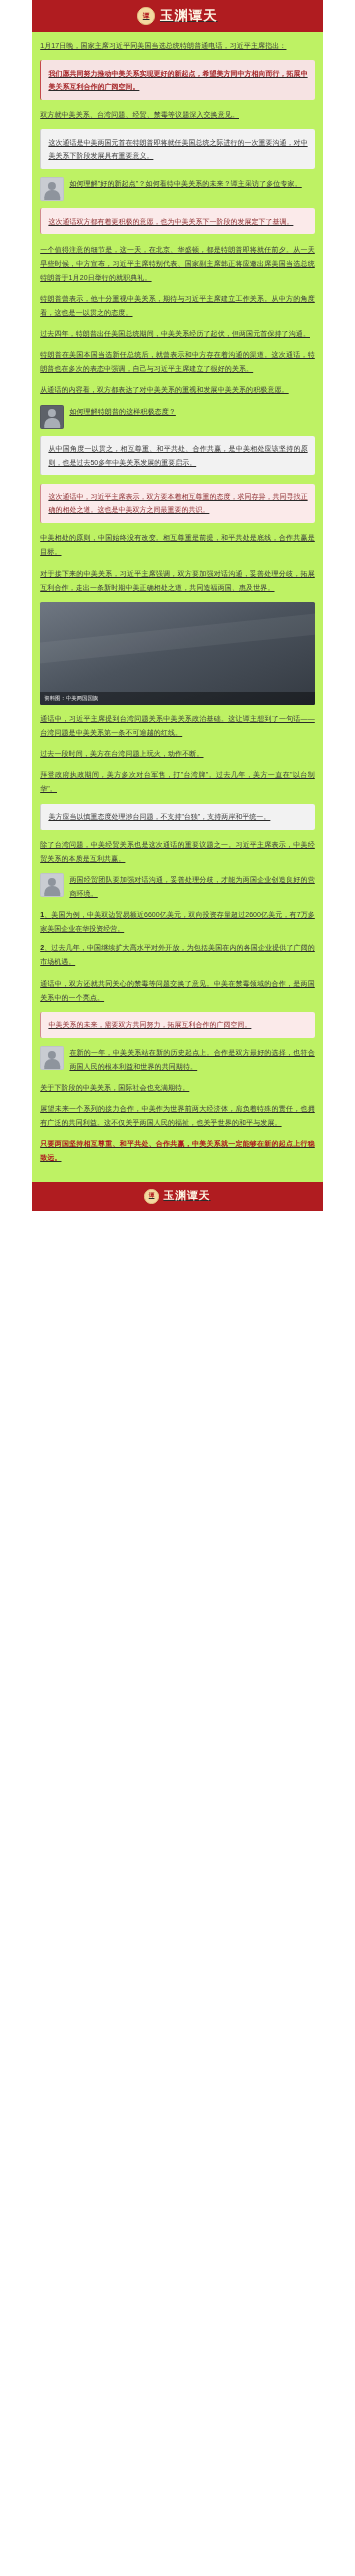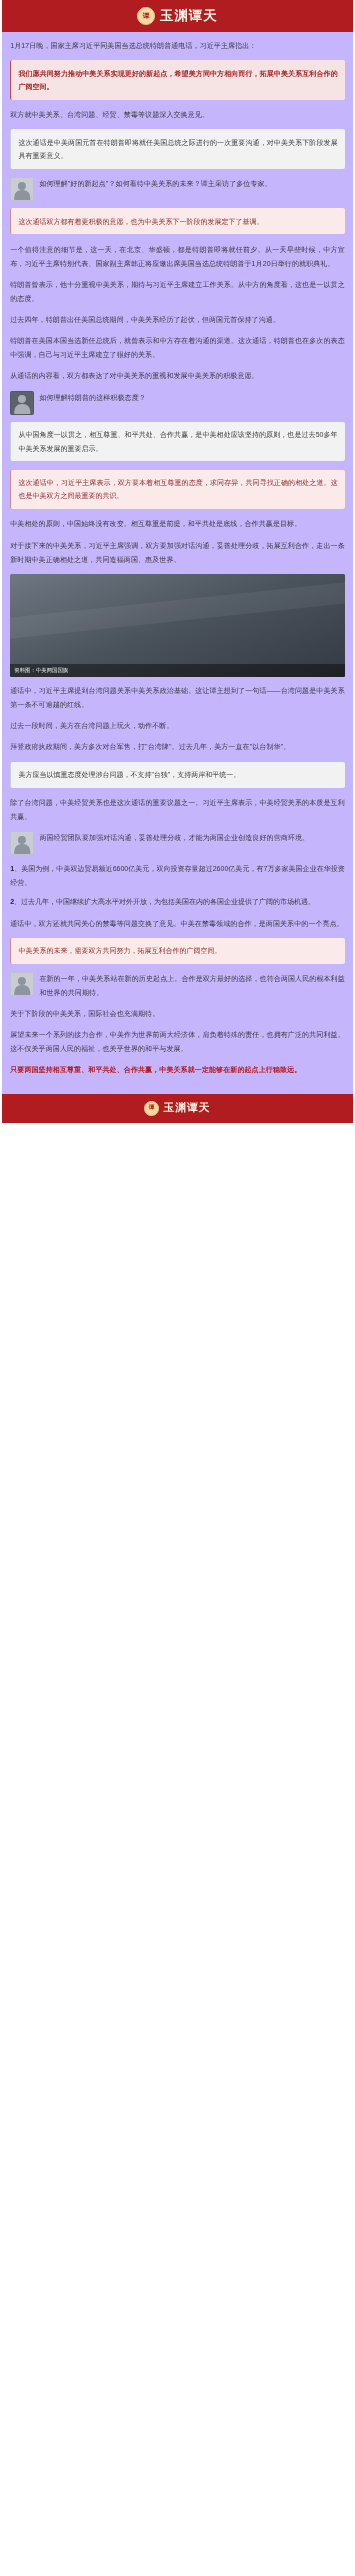--- a/index.html
+++ b/index.html
@@ -4,24 +4,25 @@
 <style>
   * { box-sizing: border-box; }
   html, body { margin: 0; padding: 0; }
   body {
     width: 355px;
     background: #ffffff;
     font-family: "Liberation Sans", "DejaVu Sans", sans-serif;
     color: #2b2b2b;
   }
   .page {
-    width: 351px;
+    width: 291px;
     margin: 0 auto;
-    background: #c4b5fd;
-    position: relative;
+    background: #bef264;
+    position: relative;
+    text-decoration: underline;
   }
 
   
   .masthead {
     width: 100%;
     height: 32px;
     background: #b01c20;
     display: flex;
     align-items: center;
     justify-content: center;

